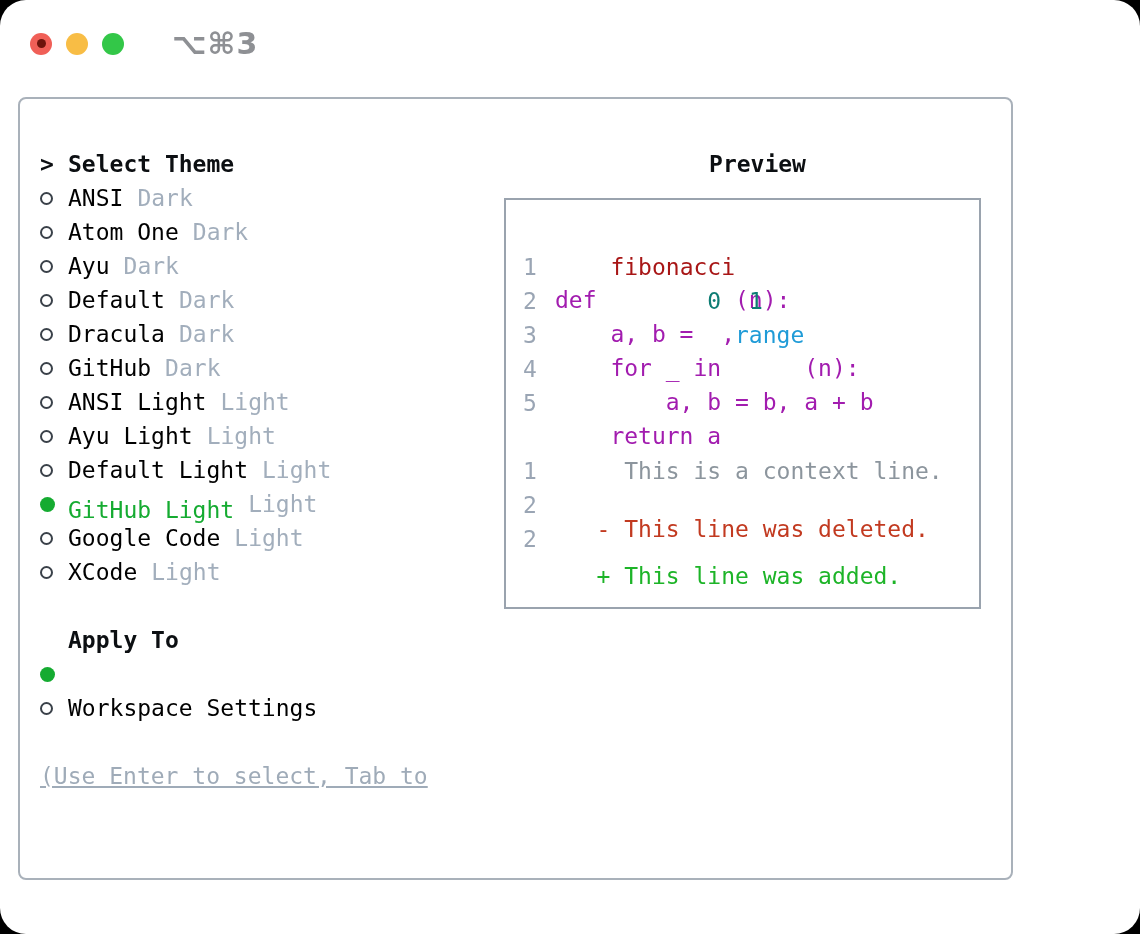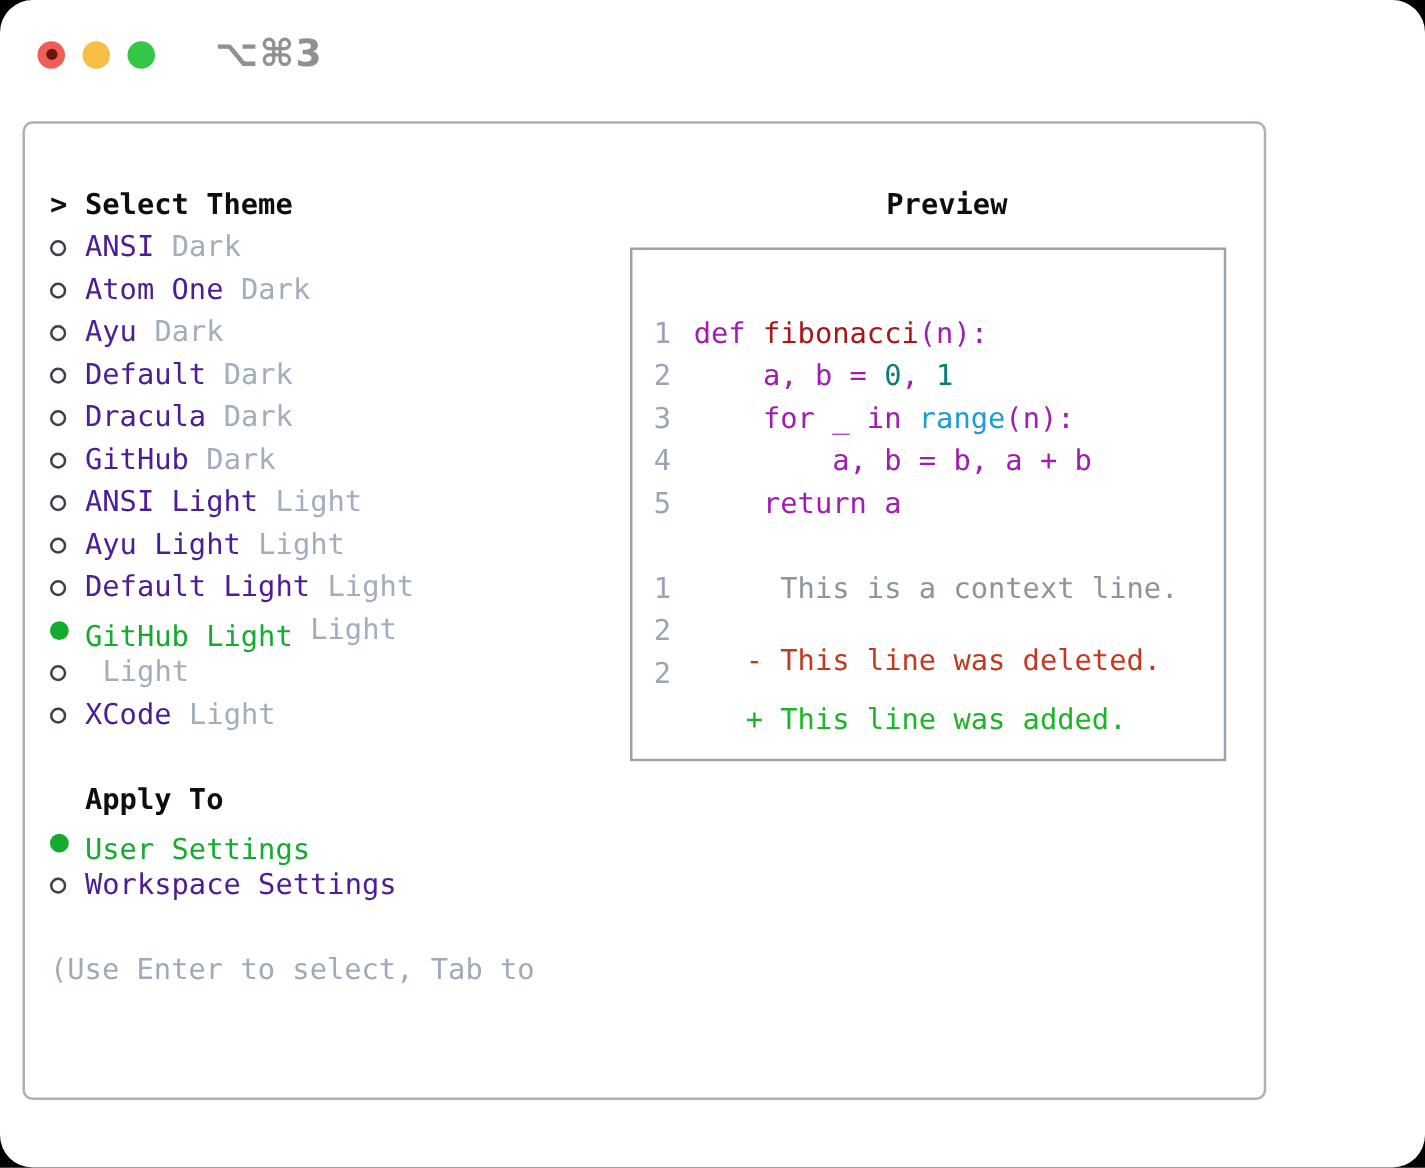--- a/index.html
+++ b/index.html
@@ -40,39 +40,39 @@
   .right-col { flex: 1; }
 
   .row { display: flex; align-items: center; height: 34px; white-space: pre; }
   .marker-col { width: 28px; flex: none; display: flex; align-items: center; }
   .prompt { font-weight: bold; color: #0c0f12; }
   .hdr { font-weight: bold; color: #0c0f12; text-align: right; }
 
   .ring { width: 13px; height: 13px; border: 2px solid #3a4149; border-radius: 50%; }
   .dot  { width: 15px; height: 15px; border-radius: 50%; background: #15ab31; }
 
-  .theme-name { color: #4c1d95; }
+  .theme-name { color: #000000; }
   .theme-name.selected { color: #15ab31; margin-top: 12px; }
   .variant { color: #a2aebc; margin-left: 14px; }
 
   .spacer { height: 34px; }
-  .help-line { color: #9fabb8; height: 34px; white-space: pre; }
+  .help-line { color: #9fabb8; height: 34px; white-space: pre; text-decoration: underline; }
 
   
   .preview-title { font-weight: bold; color: #0c0f12; height: 34px; text-align: center; }
   .preview-box {
     margin-top: 17px;
     width: 477px; height: 411px;
     border: 2px solid #9aa3ae;
     padding: 50px 0 0 17px;
     background: #fff;
   }
   .code-line { display: flex; height: 34px; white-space: pre; }
   .ln { width: 32px; flex: none; color: #9aa5b4; }
-  .seg-code    { color: #a21caf; }
+  .seg-code    { color: #a21caf; margin-top: 33px; }
   .seg-func    { color: #a81616; }
   .seg-number  { color: #0e7d74; }
   .seg-builtin { color: #1f9bd7; }
   .seg-context { color: #8c959d; }
   .seg-deleted { color: #c23a20; margin-top: 24px; }
   .seg-added   { color: #1db428; margin-top: 37px; }
 </style>
 </head>
 <body>
 
@@ -101,33 +101,33 @@
           <div class="row"><span class="marker-col"><span class="ring"></span></span><span class="theme-name">ANSI</span><span class="variant">Dark</span></div>
           <div class="row"><span class="marker-col"><span class="ring"></span></span><span class="theme-name">Atom One</span><span class="variant">Dark</span></div>
           <div class="row"><span class="marker-col"><span class="ring"></span></span><span class="theme-name">Ayu</span><span class="variant">Dark</span></div>
           <div class="row"><span class="marker-col"><span class="ring"></span></span><span class="theme-name">Default</span><span class="variant">Dark</span></div>
           <div class="row"><span class="marker-col"><span class="ring"></span></span><span class="theme-name">Dracula</span><span class="variant">Dark</span></div>
           <div class="row"><span class="marker-col"><span class="ring"></span></span><span class="theme-name">GitHub</span><span class="variant">Dark</span></div>
           <div class="row"><span class="marker-col"><span class="ring"></span></span><span class="theme-name">ANSI Light</span><span class="variant">Light</span></div>
           <div class="row"><span class="marker-col"><span class="ring"></span></span><span class="theme-name">Ayu Light</span><span class="variant">Light</span></div>
           <div class="row"><span class="marker-col"><span class="ring"></span></span><span class="theme-name">Default Light</span><span class="variant">Light</span></div>
           <div class="row"><span class="marker-col"><span class="dot"></span></span><span class="theme-name selected">GitHub Light</span><span class="variant">Light</span></div>
-          <div class="row"><span class="marker-col"><span class="ring"></span></span><span class="variant">Light</span></div>
+          <div class="row"><span class="marker-col"><span class="ring"></span></span><span class="theme-name">Google Code</span><span class="variant">Light</span></div>
           <div class="row"><span class="marker-col"><span class="ring"></span></span><span class="theme-name">XCode</span><span class="variant">Light</span></div>
         </div>
 
       <div class="spacer"></div>
 
       <div class="row">
         <span class="marker-col"></span>
         <span class="hdr">Apply To</span>
       </div>
 
       <div id="apply-list">
-          <div class="row"><span class="marker-col"><span class="dot"></span></span><span class="theme-name selected">User Settings</span></div>
+          <div class="row"><span class="marker-col"><span class="dot"></span></span></div>
           <div class="row"><span class="marker-col"><span class="ring"></span></span><span class="theme-name">Workspace Settings</span></div>
         </div>
 
       <div class="spacer"></div>
 
       <div id="help">
           <div class="help-line">(Use Enter to select, Tab to</div>
         </div>
     </div>
 

